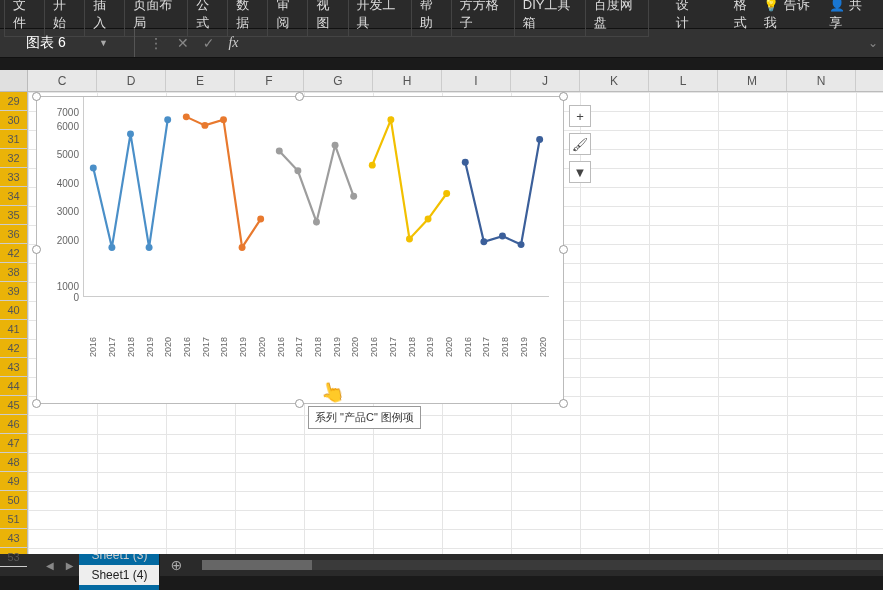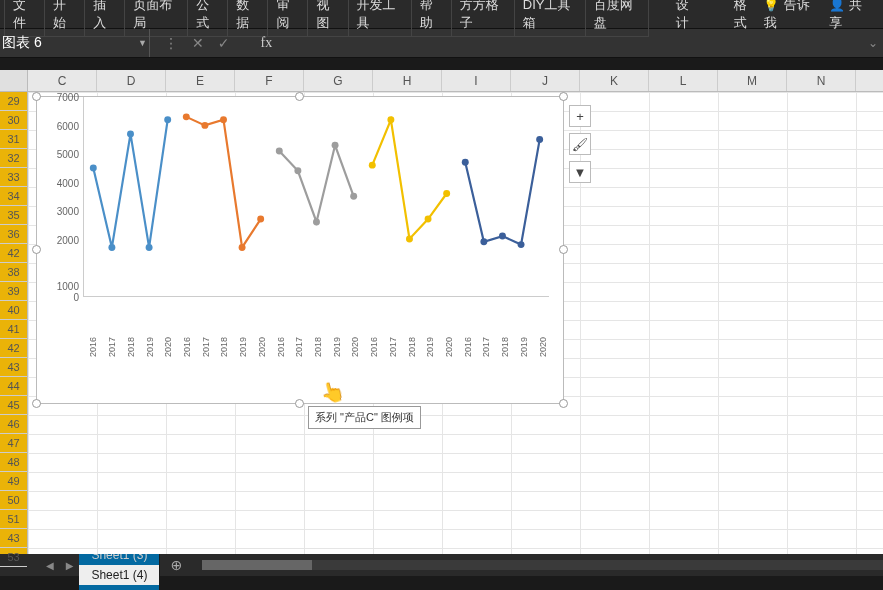--- a/index.html
+++ b/index.html
@@ -7,24 +7,24 @@
 
 
 .ribbon { background: #2a2a2a; display: flex; align-items: center; height: 28px; padding: 0 4px; }
 .ribbon-tab { padding: 4px 8px; font-size: 13px; color: #ddd; cursor: pointer; border: 1px solid #444; margin-right: -1px; }
 .ribbon-tab.accent { color: #ddd; border: none; margin-left: 20px; }
 .ribbon-spacer { flex: 1; }
 .ribbon-right { display: flex; align-items: center; gap: 14px; padding-right: 10px; font-size: 13px; color: #ddd; }
 
 
 .formula-row { background: #333; display: flex; align-items: center; height: 30px; border-top: 1px solid #111; border-bottom: 1px solid #111; }
-.name-box { width: 150px; padding: 0 2px; font-size: 14px; color: #fff; border-right: 1px solid #555; height: 100%; display: flex; align-items: center; justify-content: space-between; }
+.name-box { width: 135px; padding: 0 26px; font-size: 14px; color: #fff; border-right: 1px solid #555; height: 100%; display: flex; align-items: center; justify-content: space-between; }
 .name-box .arrow { font-size: 9px; color: #aaa; }
 .fx-btns { display: flex; align-items: center; gap: 14px; padding: 0 14px; color: #888; font-size: 14px; }
-.fx-label { font-family: "Times New Roman", serif; color: #ccc; margin-left: 17px; }
+.fx-label { font-style: italic; font-family: "Times New Roman", serif; color: #ccc; }
 .formula-input { flex: 1; }
 .formula-expand { width: 20px; text-align: center; color: #888; }
 
 
 .split { height: 12px; background: #1a1a1a; }
 
 
 .sheet-wrap { position: relative; background: #fff; height: 484px; display: flex; }
 .row-headers { width: 28px; background: #eab308; border-right: 1px solid #bbb; }
 .row-headers .rh { height: 19px; border-bottom: 1px solid #ccc; font-size: 11px; color: #555; display: flex; align-items: center; justify-content: center; }
@@ -189,21 +189,21 @@
 
         <div class="plot">
           <div class="y-axis" id="y-axis">
               <div class="y-tick" style="top: 200px;">0</div>
               <div class="y-tick" style="top: 189px;">1000</div>
               <div class="y-tick" style="top: 142.857px;">2000</div>
               <div class="y-tick" style="top: 114.286px;">3000</div>
               <div class="y-tick" style="top: 85.7143px;">4000</div>
               <div class="y-tick" style="top: 57.1429px;">5000</div>
               <div class="y-tick" style="top: 28.5714px;">6000</div>
-              <div class="y-tick" style="top: 0px;">7000</div>
+              <div class="y-tick" style="top: 15px;">7000</div>
             </div>
           <div class="plot-area">
             <svg class="series" id="series-svg" viewBox="0 0 468 200">
                 <circle cx="9.36" cy="71.42857142857142" fill="#4a8fc8"></circle>
                 <circle cx="28.08" cy="151.42857142857142" fill="#4a8fc8"></circle>
                 <circle cx="46.800000000000004" cy="37.142857142857146" fill="#4a8fc8"></circle>
                 <circle cx="65.52000000000001" cy="151.42857142857142" fill="#4a8fc8"></circle>
                 <circle cx="84.24" cy="22.857142857142865" fill="#4a8fc8"></circle>
                 <path d="M9.36 71.42857142857142 L28.08 151.42857142857142 L46.800000000000004 37.142857142857146 L65.52000000000001 151.42857142857142 L84.24 22.857142857142865 " stroke="#4a8fc8"></path>
                 <circle cx="102.96" cy="19.999999999999996" fill="#e8792e"></circle>

